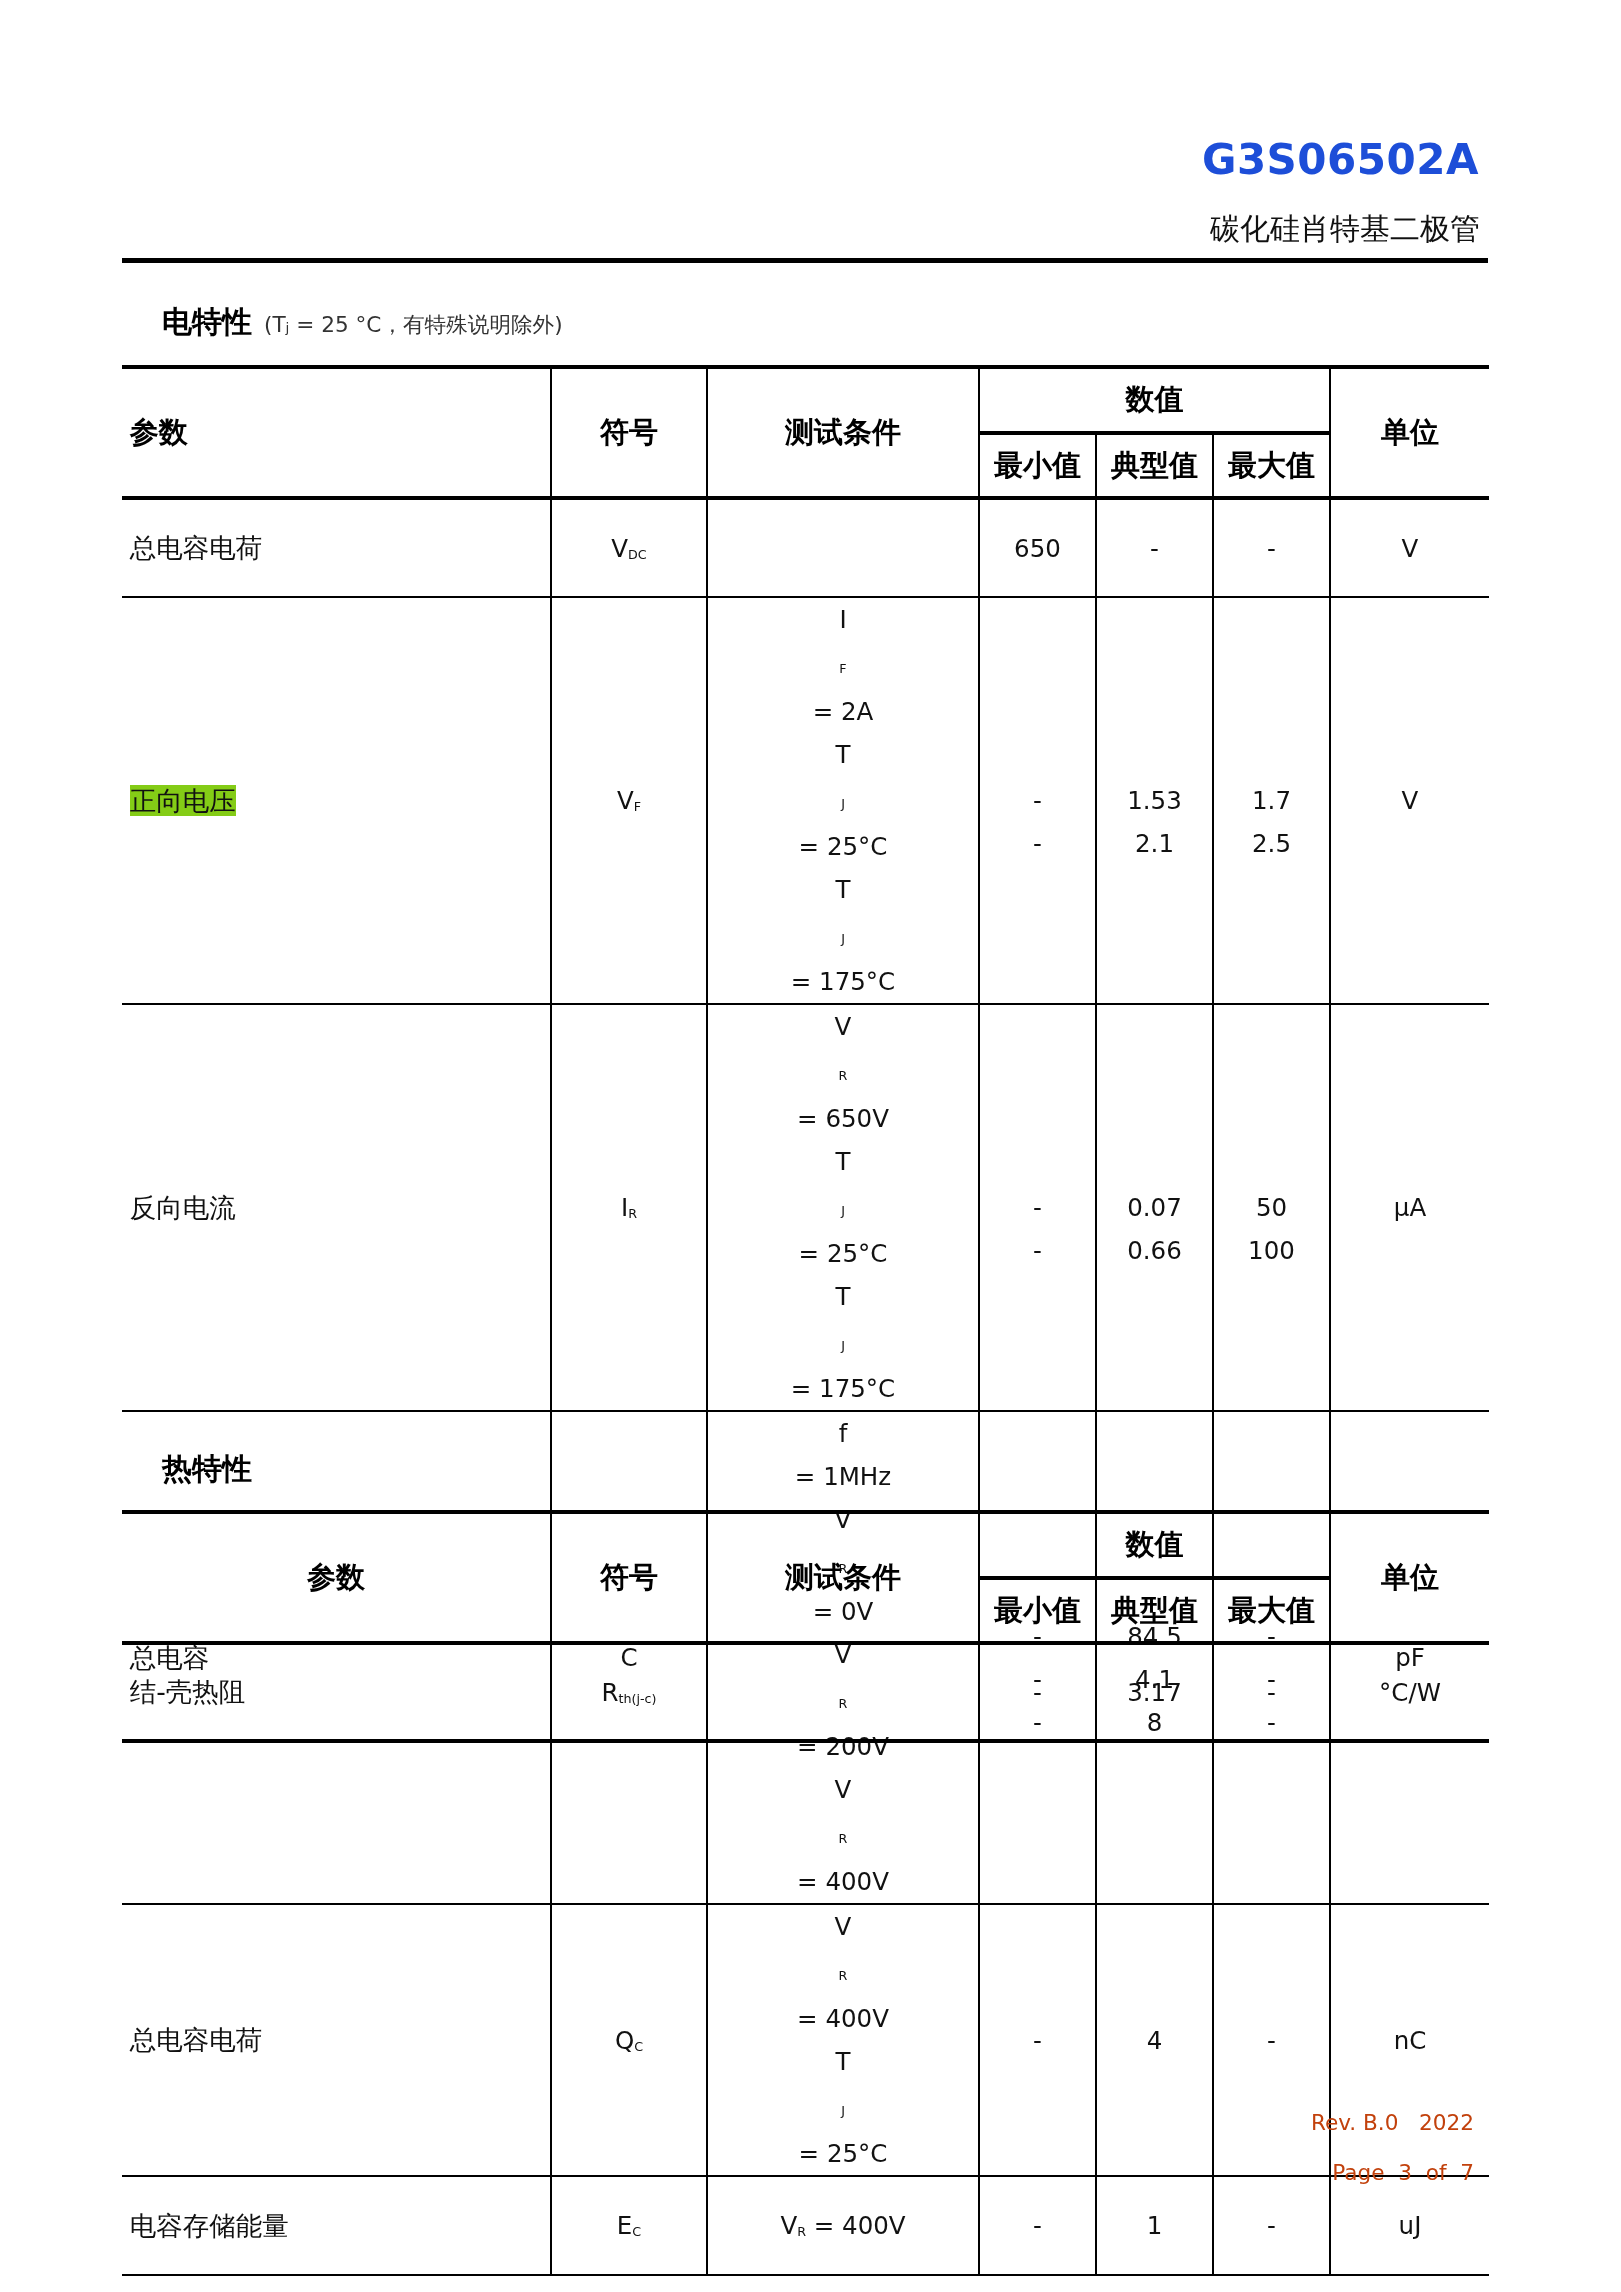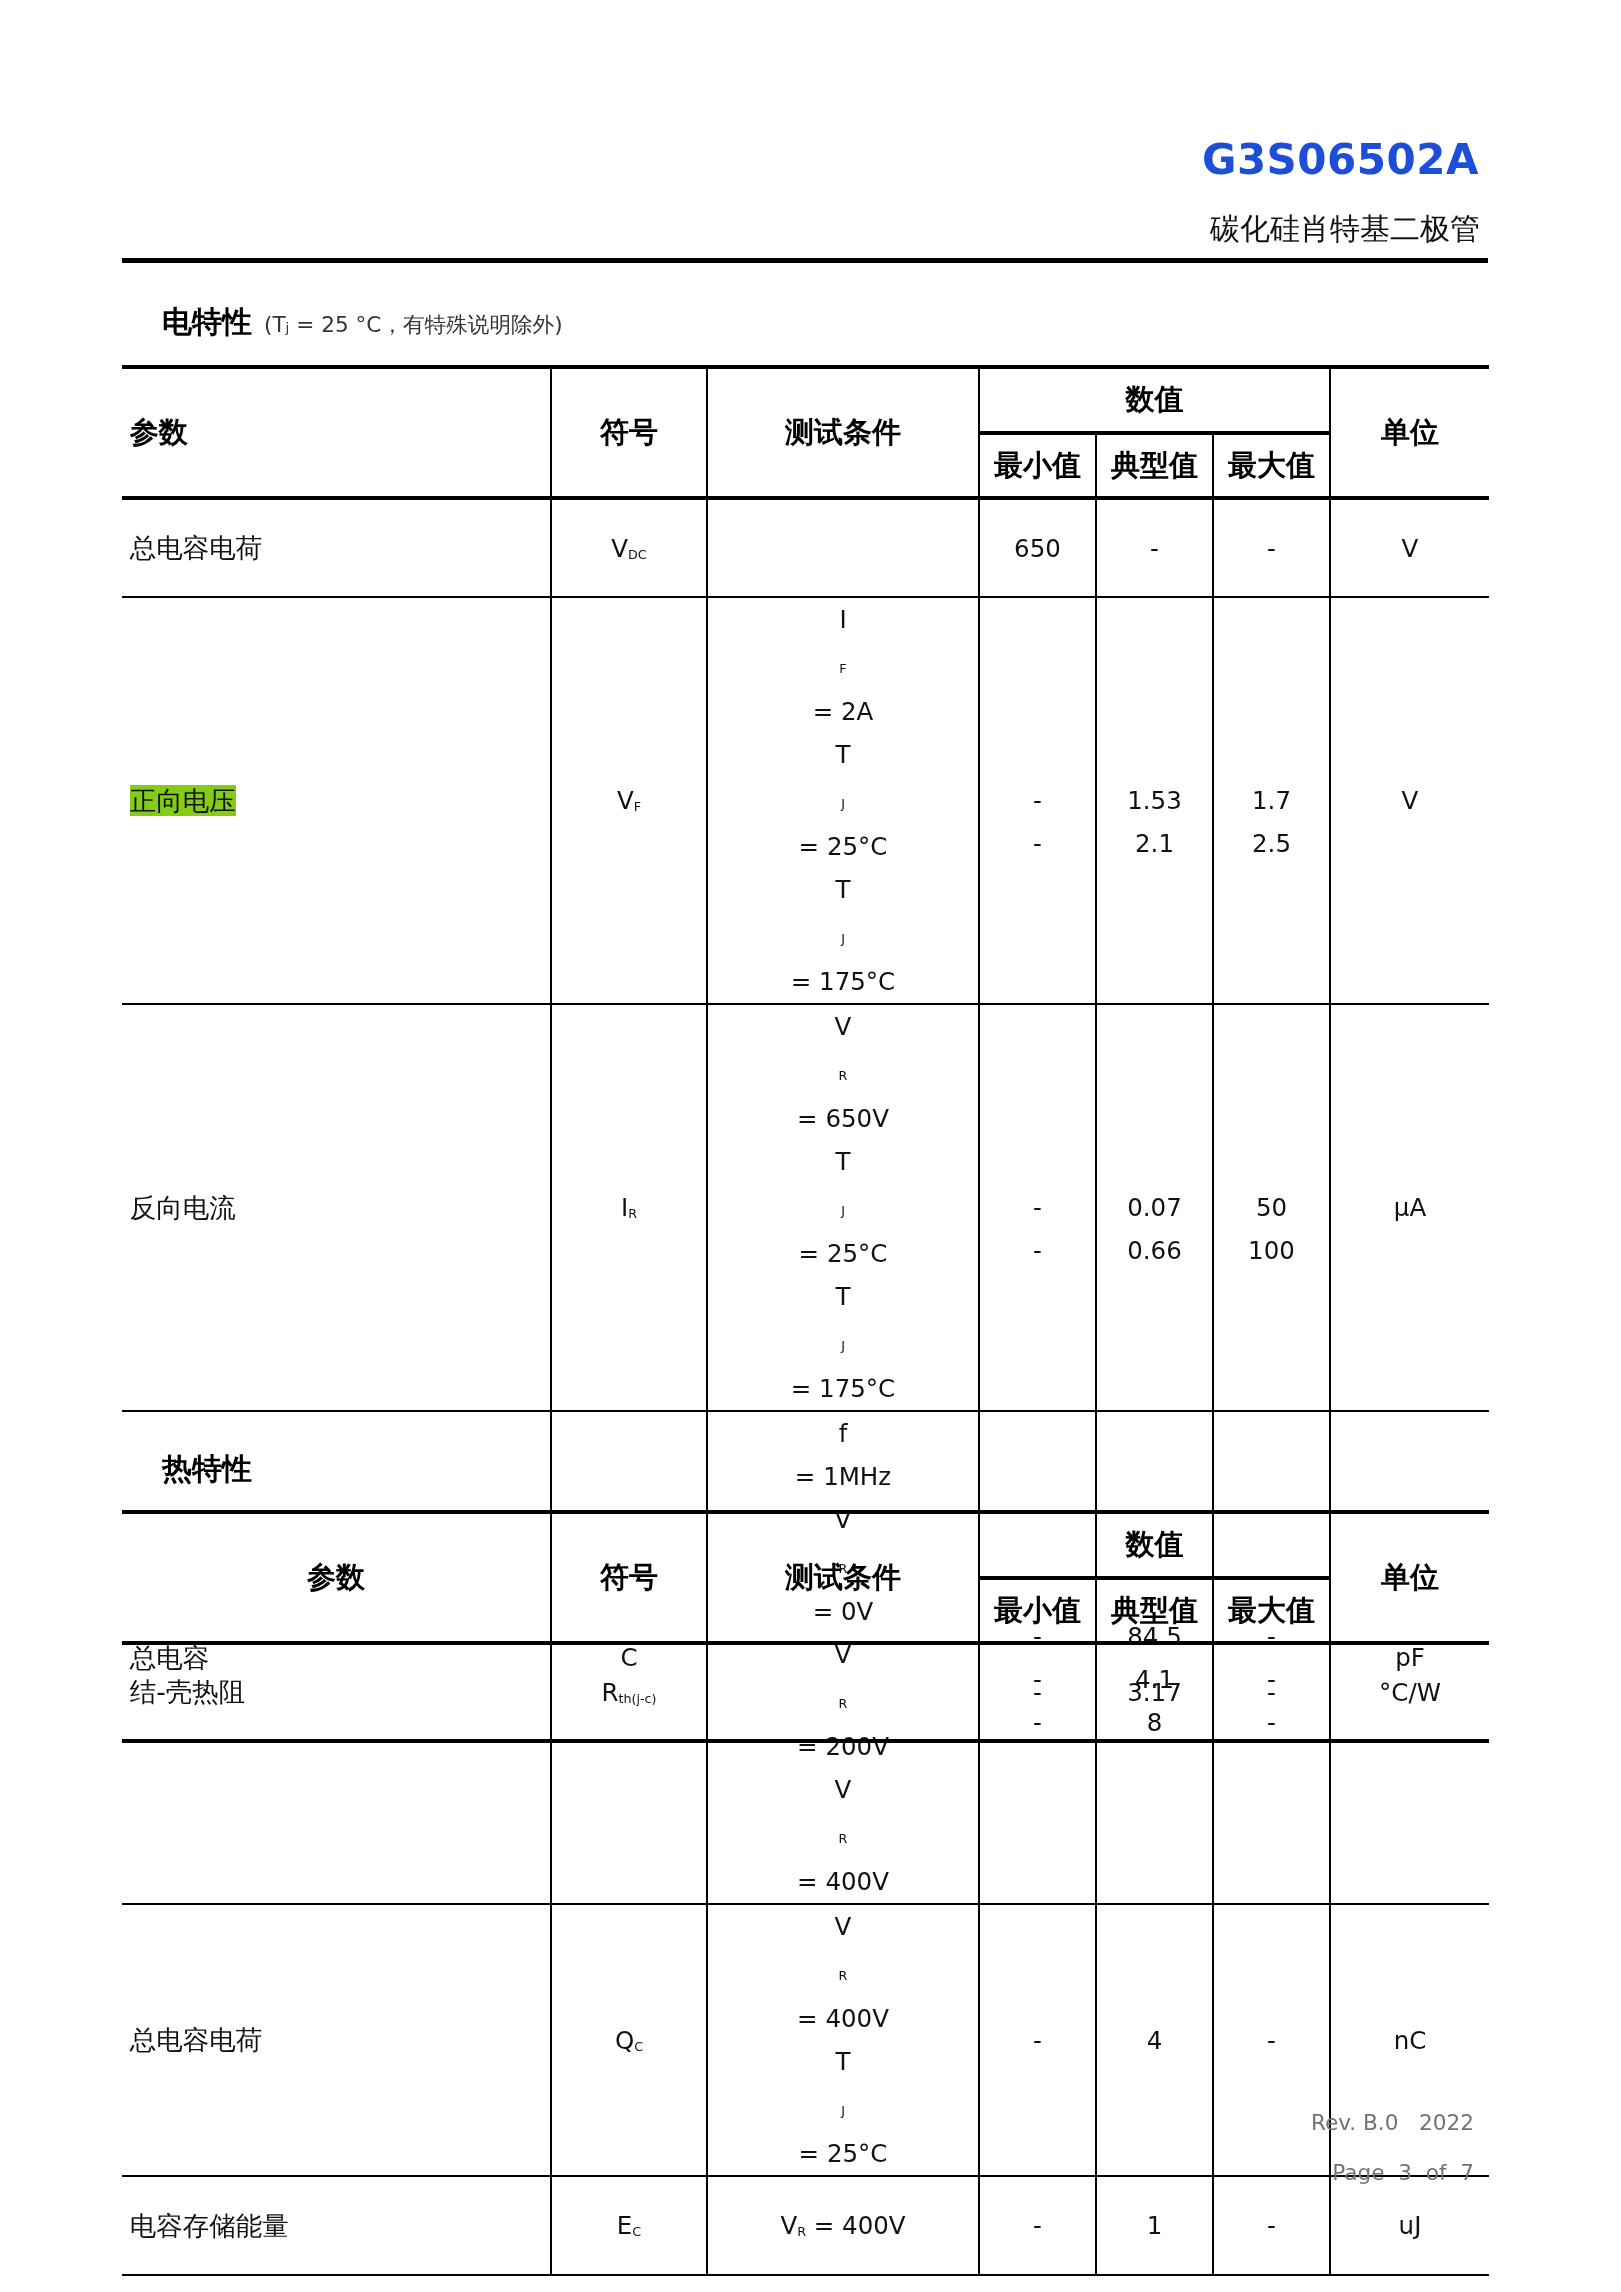--- a/index.html
+++ b/index.html
@@ -35,21 +35,21 @@
   .tbl tr > :last-child { border-right: none; }
   .tbl th { font-weight: bold; font-size: 29px; color: #000; }
   .tbl .thick-top { border-top: 4.9px solid #000; }
   .tbl .thick-bottom { border-bottom: 4.9px solid #000; }
   .tbl td.param { text-align: left; padding-left: 7.8px; font-size: 26.5px; }
   .tbl th.param-h { text-align: left; padding-left: 7.8px; }
   .tbl .mid-line { border-bottom: 4.9px solid #000; }
   .tbl .row-line td { border-bottom: 2.9px solid #000; }
   .lines span { display: block; line-height: 43px; }
   sub { font-size: 12.7px; vertical-align: -2px; }
-  .footer { position: absolute; right: 147px; font-size: 21.6px; color: #737373; text-align: right; }
+  .footer { position: absolute; right: 147px; font-size: 21.6px; color: #c2410c; text-align: right; }
   .hl { background: #84cc16; }
 </style>
 </head>
 <body>
 
 <div class="header-part">G3S06502A</div>
 <div class="header-sub">碳化硅肖特基二极管</div>
 <div class="header-rule"></div>
 
 <div class="section-title" style="top:302px;">

